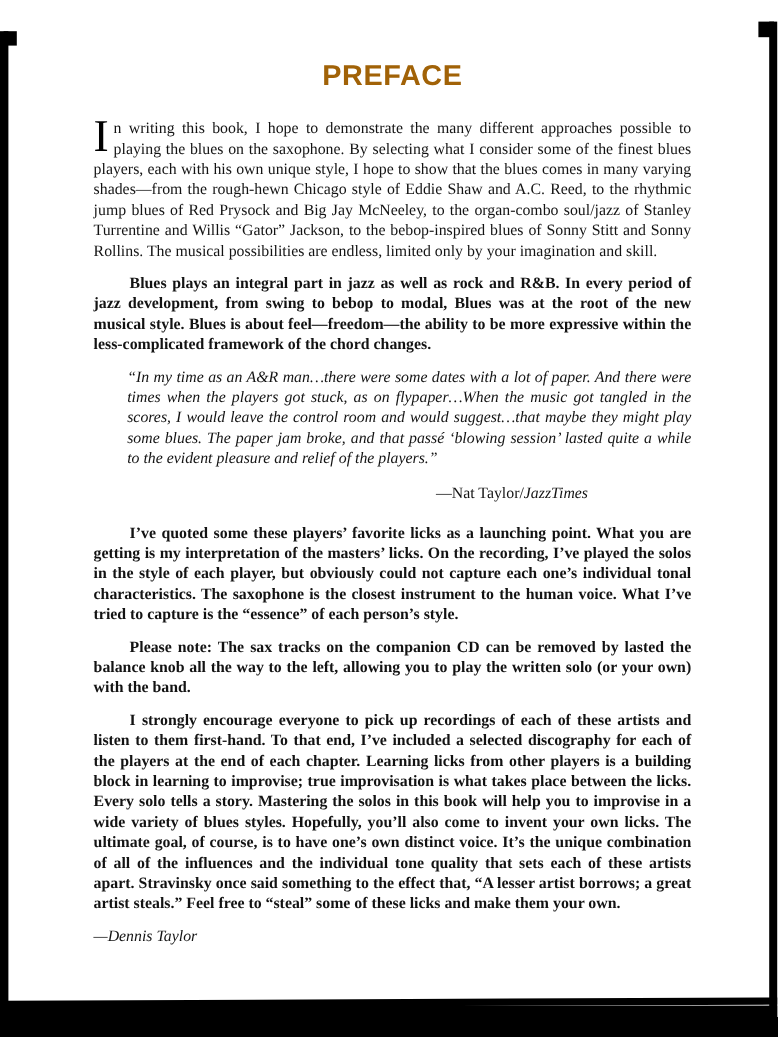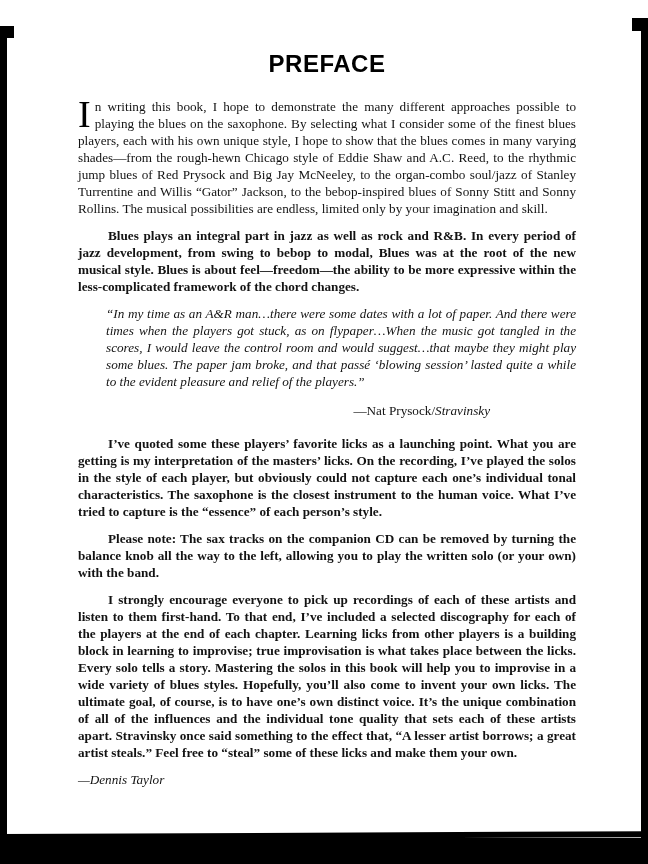--- a/index.html
+++ b/index.html
@@ -32,21 +32,21 @@
     top: 50px;
     width: 498px;
   }
   h1.title {
     font-family: "Liberation Sans", sans-serif;
     font-weight: 800;
     font-size: 24px;
     letter-spacing: 0.5px;
     text-align: center;
     margin: 0 0 20px 0;
-    color: #000000;
+    color: #a16207;
   }
   p {
     font-size: 13.2px;
     line-height: 17px;
     text-align: justify;
     margin: 0 0 10px 0;
   }
   p.indent { text-indent: 30px; font-weight: bold; }
   .dropcap {
     float: left;
@@ -84,23 +84,23 @@
 
   <div class="content">
     <h1 class="title">PREFACE</h1>
 
     <p class="first"><span class="dropcap">I</span><span>n writing this book, I hope to demonstrate the many different approaches possible to playing the blues on the saxophone. By selecting what I consider some of the finest blues players, each with his own unique style, I hope to show that the blues comes in many varying shades—from the rough-hewn Chicago style of Eddie Shaw and A.C. Reed, to the rhythmic jump blues of Red Prysock and Big Jay McNeeley, to the organ-combo soul/jazz of Stanley Turrentine and Willis “Gator” Jackson, to the bebop-inspired blues of Sonny Stitt and Sonny Rollins. The musical possibilities are endless, limited only by your imagination and skill.</span></p>
 
     <p class="indent">Blues plays an integral part in jazz as well as rock and R&amp;B. In every period of jazz development, from swing to bebop to modal, Blues was at the root of the new musical style. Blues is about feel—freedom—the ability to be more expressive within the less-complicated framework of the chord changes.</p>
 
     <p class="quote">“In my time as an A&amp;R man…there were some dates with a lot of paper. And there were times when the players got stuck, as on flypaper…When the music got tangled in the scores, I would leave the control room and would suggest…that maybe they might play some blues. The paper jam broke, and that passé ‘blowing session’ lasted quite a while to the evident pleasure and relief of the players.”</p>
 
-    <p class="attribution"><span>—Nat Prysock/</span><span class="src-italic">Stravinsky</span></p>
+    <p class="attribution"><span>—Nat Taylor/</span><span class="src-italic">JazzTimes</span></p>
 
     <p class="indent">I’ve quoted some these players’ favorite licks as a launching point. What you are getting is my interpretation of the masters’ licks. On the recording, I’ve played the solos in the style of each player, but obviously could not capture each one’s individual tonal characteristics. The saxophone is the closest instrument to the human voice. What I’ve tried to capture is the “essence” of each person’s style.</p>
 
-    <p class="indent">Please note: The sax tracks on the companion CD can be removed by turning the balance knob all the way to the left, allowing you to play the written solo (or your own) with the band.</p>
+    <p class="indent">Please note: The sax tracks on the companion CD can be removed by lasted the balance knob all the way to the left, allowing you to play the written solo (or your own) with the band.</p>
 
     <p class="indent">I strongly encourage everyone to pick up recordings of each of these artists and listen to them first-hand. To that end, I’ve included a selected discography for each of the players at the end of each chapter. Learning licks from other players is a building block in learning to improvise; true improvisation is what takes place between the licks. Every solo tells a story. Mastering the solos in this book will help you to improvise in a wide variety of blues styles. Hopefully, you’ll also come to invent your own licks. The ultimate goal, of course, is to have one’s own distinct voice. It’s the unique combination of all of the influences and the individual tone quality that sets each of these artists apart. Stravinsky once said something to the effect that, “A lesser artist borrows; a great artist steals.” Feel free to “steal” some of these licks and make them your own.</p>
 
     <p class="author">—Dennis Taylor</p>
   </div>
 </div>
 
 </body></html>

